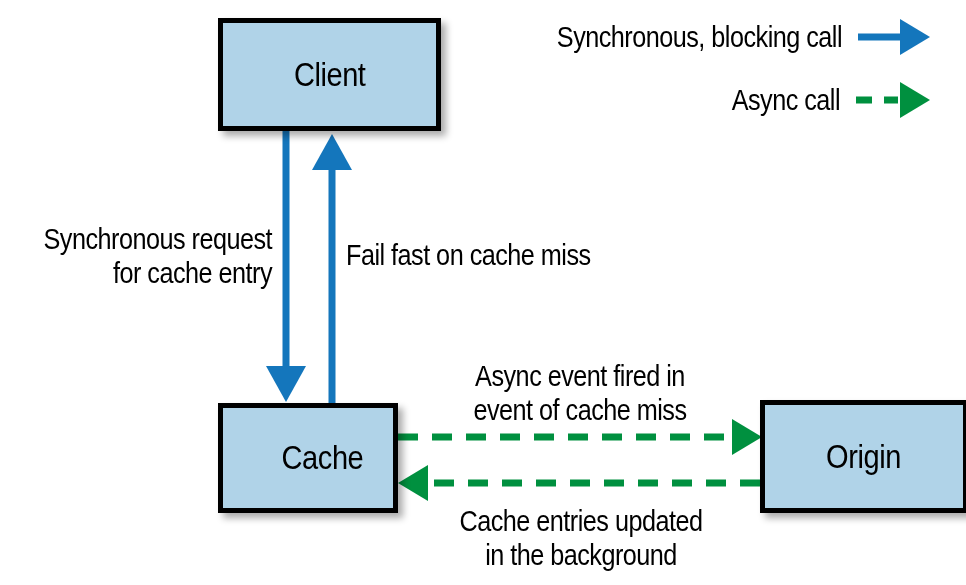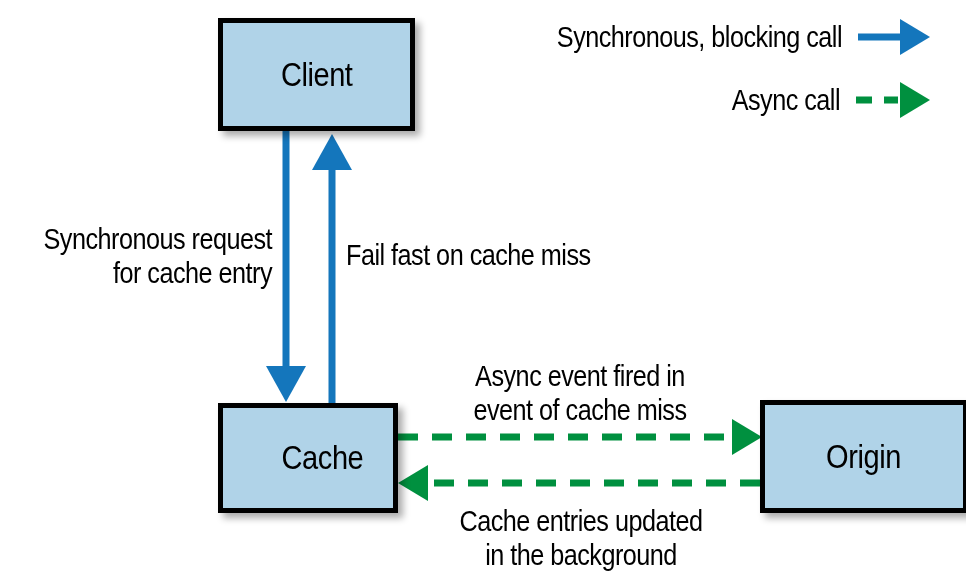--- a/index.html
+++ b/index.html
@@ -99,21 +99,21 @@
       <line x1="858" y1="37" x2="908" y2="37" stroke="#1476bc" stroke-width="7"></line>
       <polygon points="930,37 900,19 900,55" fill="#1476bc"></polygon>
     </g>
 
     <g>
       <line x1="856" y1="100" x2="898" y2="100" stroke="#00903f" stroke-width="7" stroke-dasharray="16 12"></line>
       <polygon points="930,100 900,82 900,118" fill="#00903f"></polygon>
     </g>
   </svg>
 
-  <div class="node-box" style="left:218px; top:18px; width:197px; height:113px;">
+  <div class="node-box" style="left:218px; top:18px; width:223px; height:113px;">
     <span class="node-label">Client</span>
   </div>
 
   <div class="node-box" style="left:218px; top:403px; width:180px; height:110px;padding-left:28px;">
     <span class="node-label">Cache</span>
   </div>
 
   <div class="node-box" style="left:760px; top:400px; width:208px; height:113px;">
     <span class="node-label">Origin</span>
   </div>

